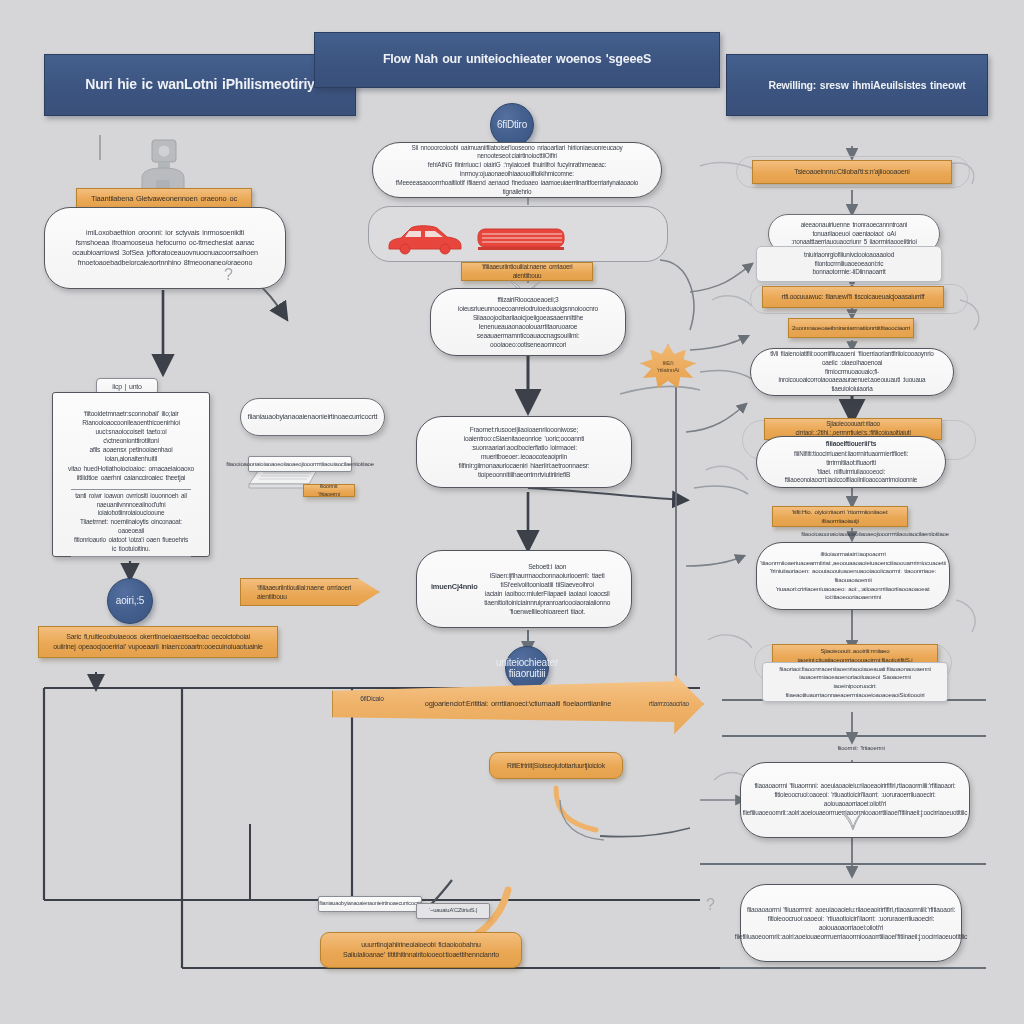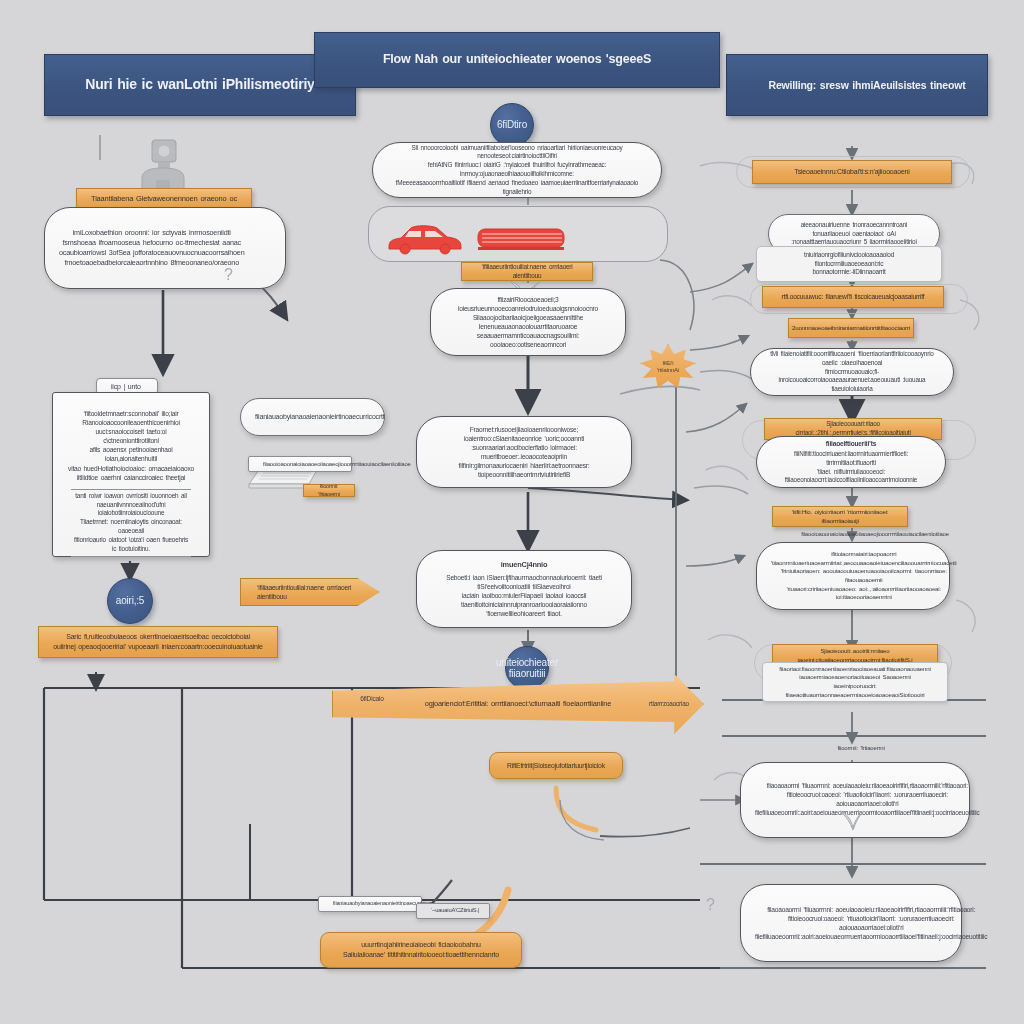--- a/index.html
+++ b/index.html
@@ -36,21 +36,21 @@
   .banner .ptxt{color:#eef1f6;filter:blur(0.72px);font-weight:bold;}
   .banner.center{z-index:6;}
   .banner.side{z-index:4;}
 
   
   .wbox{
     background:linear-gradient(180deg,#fbfbfb 0%,#f4f4f5 100%);
     border:1px solid #53565d;
     border-radius:26px;
     box-shadow:2px 3px 5px rgba(60,60,70,.28);
-    display:flex;align-items:center;justify-content:flex-start;
+    display:flex;align-items:center;justify-content:center;
     padding:6px 14px;
   }
   .wbox.soft{border-radius:20px;border-color:#6d7076;}
   .wbox.sq{border-radius:3px;}
   .wbox.thin{border-width:1px;border-color:#8a8d94;box-shadow:1px 2px 4px rgba(60,60,70,.22);}
   .wbox.ghost{border-color:#b9bcc2;background:#f3f3f4;box-shadow:1px 2px 3px rgba(60,60,70,.14);}
 
   
   .obar{
     background:linear-gradient(180deg,#f3be7e 0%,#eaa855 55%,#e5a04a 100%);
@@ -347,21 +347,21 @@
 Siiaaoojocibariiaoicjoeiigoeasaaennittihe Ienenueauaonaoolouarrtitaoruoaroe
 seaauaermamnticoauaocnagsouiilmi: oooiaoeo:ootiseneaomncori</span>
   </div>
 
   <div class="node wbox" style="left:416px;top:416px;width:216px;height:72px;">
     <span class="ptxt" style="font-size:6.6px;">Fraornet:riusooei|iiaoioaenriioooniwose;  ioaientroo:cSiaenitaoeonrioe 'uoric;oooannti
 :suonraariari:aocibocierfiatio ioirmaoei: mueritboeoer:.ieoaocoteaoipriin
 filfinir:giirnonaauriocaeniri hiaeriiri:aetroonnaesr: tioipeoonnitiiihaeorrimrtviutiriiriefiB</span>
   </div>
 
-  <div class="node wbox" style="left:416px;top:550px;width:216px;height:78px;flex-direction:column;justify-content:center;">
+  <div class="node wbox" style="left:416px;top:550px;width:216px;height:78px;justify-content:center;">
     <span class="ptxt" style="font-size:7.4px;font-weight:bold;margin-bottom:3px;">imuenCj4nnio</span>
     <span class="ptxt" style="font-size:6.6px;">Seboeti:i iaon iSiaen:ijfihaurrnaocbonnaoiuriooerrii: tiaeti tiSi‘eeivoiitoonioatiii tiiSiaeveoihroi
 iaciain iaoiboo:rniulerFiiapaeii iaoiaoi ioaocsil tiaenitioitoiniciainnruipranroarioooiaoraiaiionno
 'fioenwelliieohioareert tiiaot.</span>
   </div>
 
   <div class="node circle" style="left:505px;top:646px;width:44px;height:44px;">
     <span class="ptxt">uniteiochieater
 fiiaoruitiii</span>
   </div>

